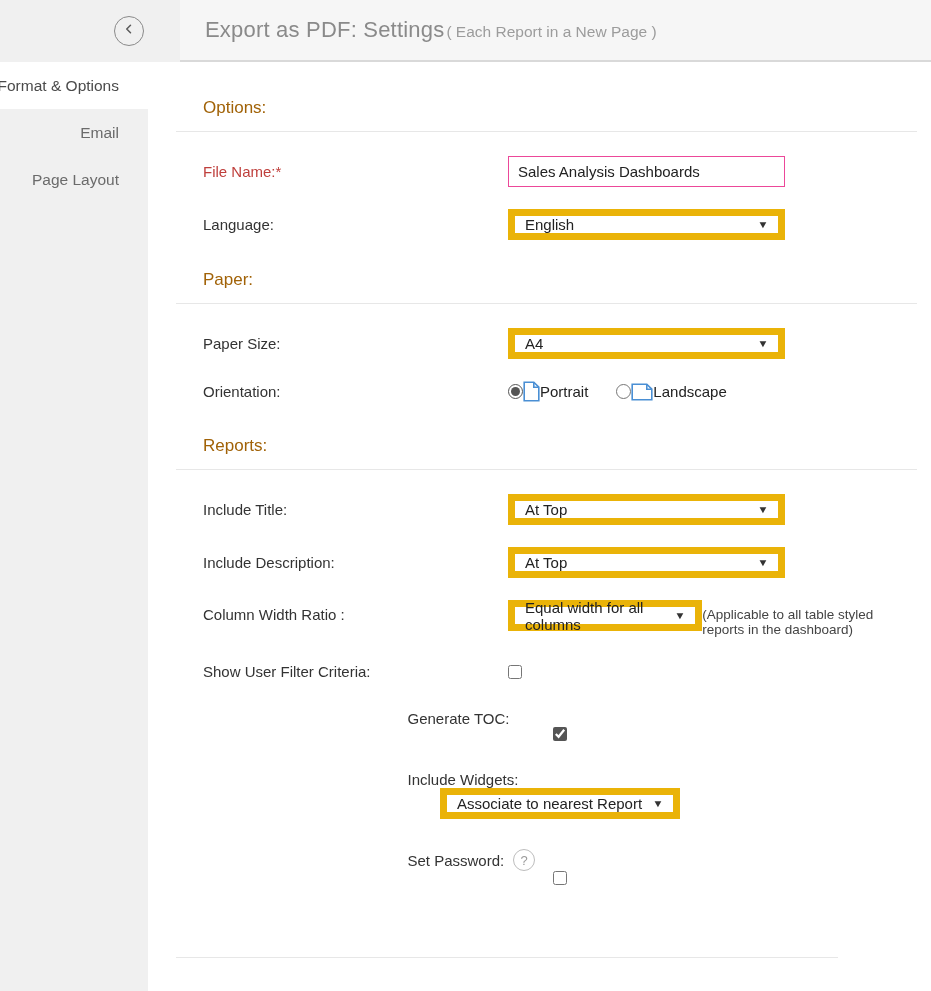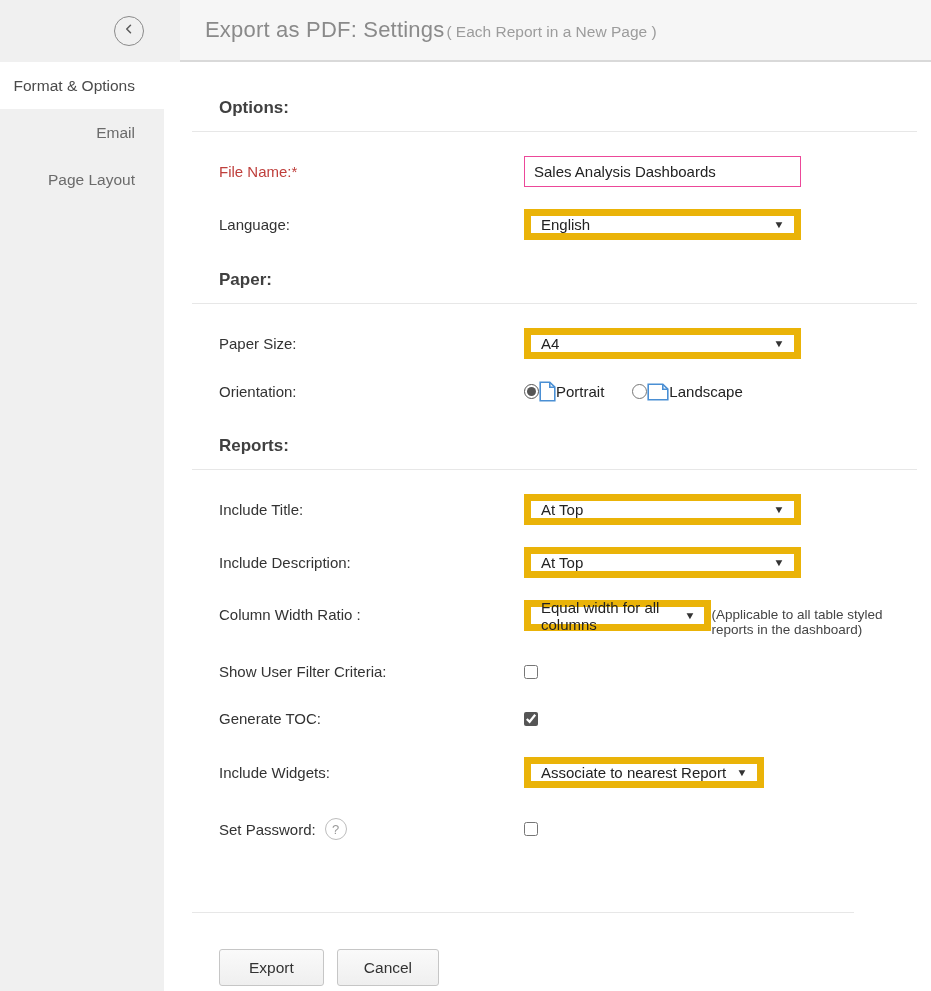--- a/index.html
+++ b/index.html
@@ -26,32 +26,32 @@
   }
   .topbar-main {
     flex: 1; background: #f6f6f6; border-bottom: 2px solid #d9d9d9;
     display: flex; align-items: center; padding-left: 25px;
   }
   .page-title { font-size: 22px; color: #8a8a8a; letter-spacing: 0.2px; }
   .page-subtitle { font-size: 15.5px; color: #9c9c9c; margin-left: 2px; padding-top: 4px; }
 
   
   .layout { display: flex; height: 929px; }
-  .sidebar { width: 164px; flex-shrink: 0; background: #f0f0f0; }
+  .sidebar { width: 148px; flex-shrink: 0; background: #f0f0f0; }
   .sidebar-item {
     height: 47px; display: flex; align-items: center; justify-content: flex-end;
     padding-right: 29px; font-size: 15.5px; color: #6b6b6b; cursor: pointer;
     white-space: nowrap;
   }
   .sidebar-item.active { background: #ffffff; color: #4a4a4a; }
 
   .content { flex: 1; background: #ffffff; padding: 0 14px 0 28px; }
 
   
-  .section-title { font-size: 17px; color: #404040; margin-left: 27px; font-weight: bold; }
+  .section-title { font-size: 17px; color: #a16207; margin-left: 27px; }
   .section-rule { border: none; border-top: 1px solid #e7e7e7; margin-top: 13px; }
 
   .sec-options .section-title { margin-top: 36px; }
   .sec-paper  .section-title { margin-top: 30px; }
   .sec-reports .section-title { margin-top: 34px; }
 
   
   .form-row {
     display: flex; align-items: center;
     padding-left: 27px; margin-top: 22px;
@@ -90,21 +90,21 @@
   .radio-option + .radio-option { margin-left: 28px; }
   .doc-icon { display: flex; align-items: center; }
 
   .help-icon {
     width: 22px; height: 22px; border-radius: 50%; border: 1px solid #bdbdbd;
     color: #9a9a9a; font-size: 13px; display: flex; align-items: center;
     justify-content: center; cursor: pointer; background: #fff;
   }
 
   .row-gap-lg { margin-top: 26px; }
-  .row-gap-xl { margin-top: 30px; }
+  .row-gap-xl { margin-top: 30px; flex-direction: column; }
 
   .bottom-rule { border: none; border-top: 1px solid #e7e7e7; margin-top: 72px; width: 662px; }
 
   .footer-actions { display: flex; gap: 13px; padding-left: 27px; margin-top: 36px; }
   .btn {
     height: 37px; border: 1px solid #c6c6c6; border-radius: 3px;
     background: linear-gradient(#fafafa, #efefef);
     font-family: "Liberation Sans", sans-serif; font-size: 15.5px; color: #333;
     cursor: pointer;
   }

